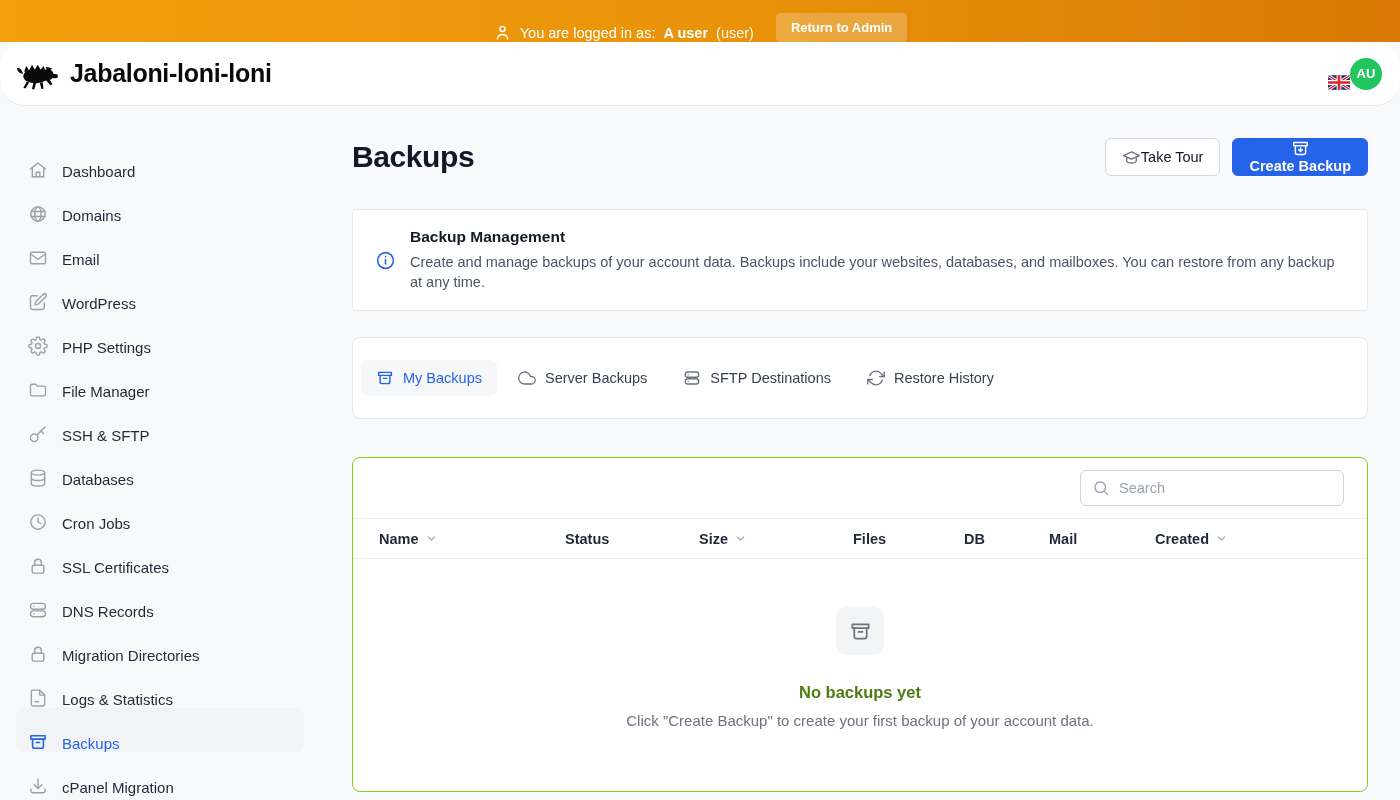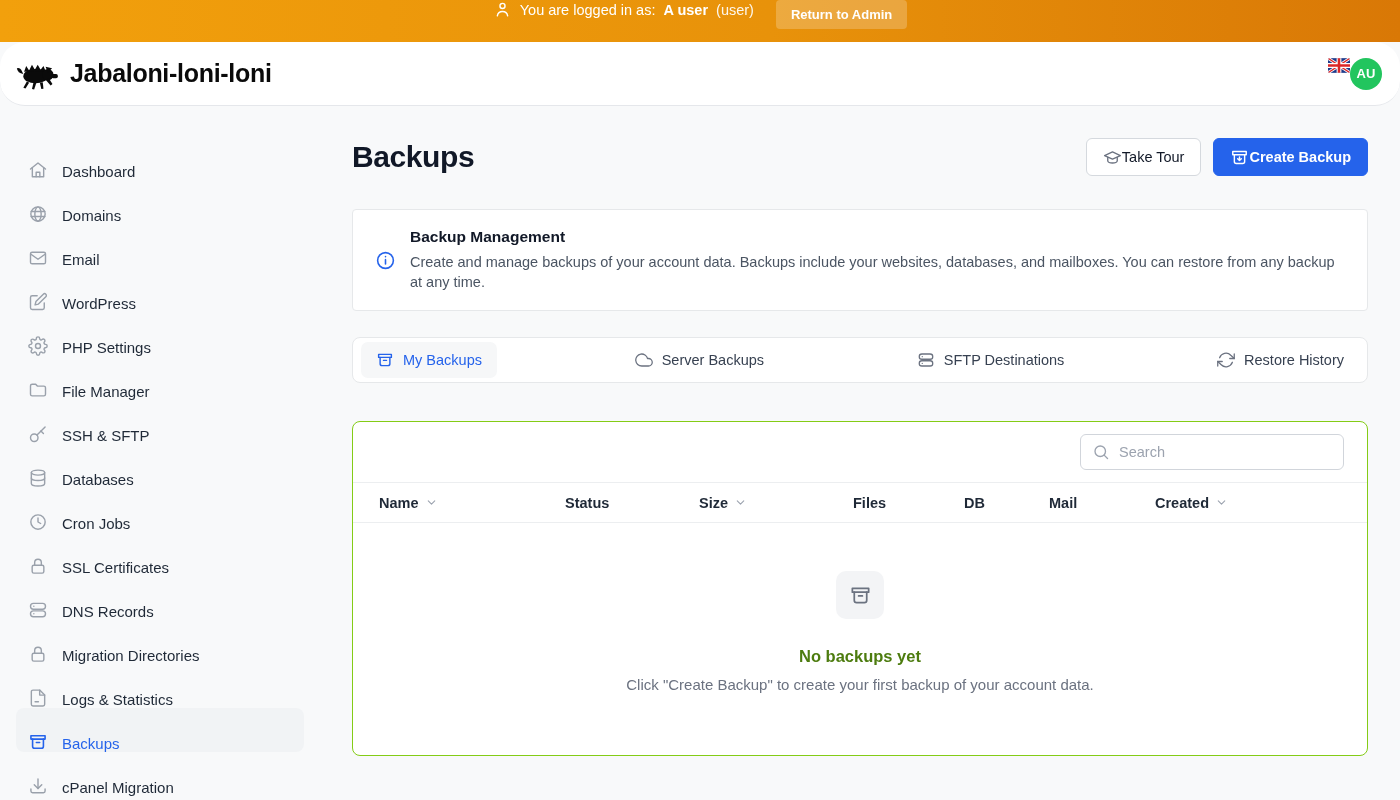--- a/index.html
+++ b/index.html
@@ -8,41 +8,41 @@
     font-family: "Liberation Sans", sans-serif;
     background: #f8f9fa;
     color: #111827;
   }
   svg { display: block; }
 
   
   .topbar {
     height: 42px;
     background: linear-gradient(90deg, #f2a00c 0%, #e8920a 55%, #d97806 100%);
-    display: flex; align-items: flex-start; justify-content: center; gap: 14px;
+    display: flex; align-items: flex-end; justify-content: center; gap: 14px;
     color: #fff; font-size: 14.5px;
   }
   .topbar .who { display: flex; align-items: center; gap: 8px; }
   .topbar b { font-weight: 700; }
   .topbar .role { opacity: .92; }
   .return-btn {
     background: rgba(255,255,255,.22);
     border: none; color: #fff; font-weight: 600; font-size: 13px;
     padding: 7px 15px; border-radius: 4px; margin-left: 8px; cursor: pointer;
     font-family: inherit;
   }
 
   
   .header {
     height: 64px; background: #fff; border-bottom: 1px solid #e5e7eb;
     display: flex; align-items: center; padding: 0 18px 0 14px; border-radius: 25px;
   }
   .brand { display: flex; align-items: center; gap: 10px; }
   .brand-title { font-size: 25px; font-weight: 700; letter-spacing: -.3px; color: #0a0a0a; }
-  .header-right { margin-left: auto; display: flex; align-items: flex-start; }
+  .header-right { margin-left: auto; display: flex; align-items: flex-end; }
   .flag { border-radius: 2px; overflow: hidden; display: inline-block; line-height: 0; cursor: pointer; }
   .avatar {
     width: 32px; height: 32px; border-radius: 50%; background: #22c55e;
     color: #fff; font-size: 13px; font-weight: 700;
     display: flex; align-items: center; justify-content: center; cursor: pointer;
   }
 
   
   .layout { display: flex; height: 694px; }
   .sidebar { width: 320px; padding: 30px 16px 0 16px; flex-shrink: 0; }
@@ -61,35 +61,35 @@
   .title-row { display: flex; align-items: center; }
   .page-title { font-size: 30px; font-weight: 700; letter-spacing: -.4px; }
   .title-actions { margin-left: auto; display: flex; gap: 12px; }
   .btn {
     height: 38px; display: inline-flex; align-items: center; 
     padding: 0 16px; border-radius: 6px; font-size: 14.5px; cursor: pointer;
     font-family: inherit;
   }
   .btn-secondary { background: #fff; border: 1px solid #d5d9de; color: #111827; font-weight: 500; }
   .btn-secondary .btn-ic { color: #6b7280; }
-  .btn-primary { background: #2563eb; border: 1px solid #2563eb; color: #fff; font-weight: 600; }
+  .btn-primary { background: #2563eb; border: 1px solid #2563eb; color: #fff; font-weight: 600; flex-direction: column; }
 
   
   .info-card {
     margin-top: 33px; background: #fff; border: 1px solid #e6e8ea; border-radius: 4px;
     padding: 18px 22px; display: flex; align-items: center; gap: 14px;
   }
   .info-ic { color: #2563eb; flex-shrink: 0; }
   .info-title { font-size: 15.5px; font-weight: 700; color: #111827; }
   .info-desc { margin-top: 6px; font-size: 14.5px; line-height: 20px; color: #4b5563; max-width: 950px; }
 
   
   .tabs-card {
     margin-top: 26px; background: #fff; border: 1px solid #e6e8ea; border-radius: 8px;
-    padding: 4px 8px; display: flex; gap: 6px; justify-content: space-between;
+    padding: 22px 8px; display: flex; gap: 6px;
   }
   .tab {
     height: 36px; display: inline-flex; align-items: center; gap: 9px;
     padding: 0 15px; border-radius: 7px; font-size: 14.5px; font-weight: 500;
     color: #374151; cursor: pointer;
   }
   .tab .tab-ic { color: #6b7280; }
   .tab.active { color: #2563eb; background: #f6f7f8; }
   .tab.active .tab-ic { color: #2563eb; }
 

